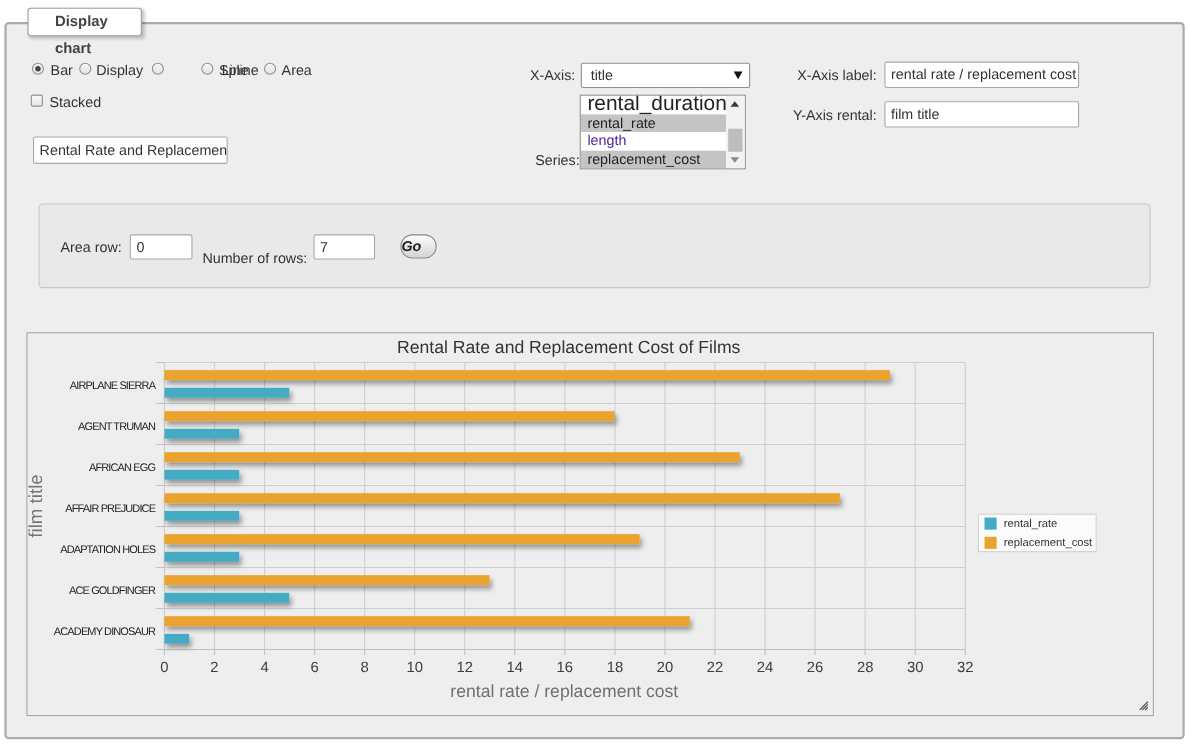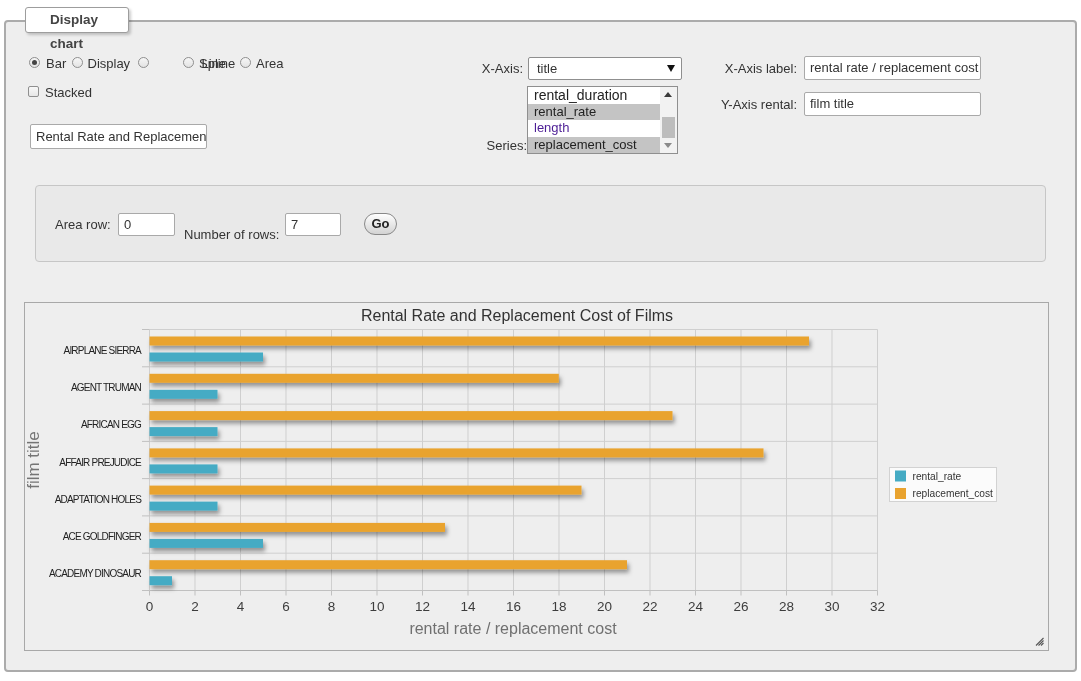--- a/index.html
+++ b/index.html
@@ -32,21 +32,21 @@
 <div class="lbl" style="left:45px; top:86px;">Stacked</div>
 
 <div class="inp" style="left:30px; top:124px; width:177px; height:25px; line-height:23px;">Rental Rate and Replacement Cost of Films</div>
 
 <div class="lbl" style="left:440px; top:61.5px; width:83px; text-align:right;">X-Axis:</div>
 <div class="inp" style="left:528px; top:57px; width:154px; height:23px; border-color:#8f8f8f; padding-left:8px;">title</div>
 <div class="abs" style="left:667px; top:65px; width:0; height:0; border-left:4.5px solid transparent; border-right:4.5px solid transparent; border-top:7px solid #111;"></div>
 
 <div class="abs" style="left:527px; top:86px; width:151px; height:68px; background:#fff; border:1px solid #8f8f8f; overflow:hidden;">
   <div style="position:absolute; left:0; top:0; width:133px;">
-    <div style="height:16.5px; font-size:14px; line-height:16.5px; padding-left:6px; color:#222;">rental_duration</div>
+    <div style="height:16.5px; font-size:19px; line-height:16.5px; padding-left:6px; color:#222;">rental_duration</div>
     <div style="height:16.5px; font-size:13px; line-height:16.5px; padding-left:6px; color:#222; background:#c4c4c4;">rental_rate</div>
     <div style="height:16.5px; font-size:13px; line-height:16.5px; padding-left:6px; color:#4c1d95;">length</div>
     <div style="height:16.5px; font-size:13px; line-height:16.5px; padding-left:6px; color:#222; background:#c4c4c4;">replacement_cost</div>
   </div>
 
   <div style="position:absolute; right:0; top:0; width:17px; height:66px; background:#f2f2f2;">
     <div style="position:absolute; left:4px; top:5px; width:0; height:0; border-left:4px solid transparent; border-right:4px solid transparent; border-bottom:5px solid #3a3a3a;"></div>
     <div style="position:absolute; left:2px; top:30px; width:13px; height:21px; background:#bdbdbd;"></div>
     <div style="position:absolute; left:4px; bottom:5px; width:0; height:0; border-left:4px solid transparent; border-right:4px solid transparent; border-top:5px solid #8a8a8a;"></div>
   </div>
@@ -56,21 +56,21 @@
 <div class="lbl" style="left:700px; top:61.5px; width:97px; text-align:right;">X-Axis label:</div>
 <div class="inp" style="left:804px; top:56px; width:177px; height:24px; line-height:22px;">rental rate / replacement cost</div>
 <div class="lbl" style="left:700px; top:97.5px; width:97px; text-align:right;">Y-Axis rental:</div>
 <div class="inp" style="left:804px; top:92px; width:177px; height:24px; line-height:22px;">film title</div>
 
 <div class="abs" style="left:35px; top:185px; width:1011px; height:77px; background:#e9e9e9; border:1px solid #c6c6c6; border-radius:4px;"></div>
 <div class="lbl" style="left:55px; top:218px;">Area row:</div>
 <div class="inp" style="left:118px; top:213px; width:57px; height:23px;">0</div>
 <div class="lbl" style="left:184px; top:228px;text-align:center;">Number of rows:</div>
 <div class="inp" style="left:285px; top:213px; width:56px; height:23px;">7</div>
-<div class="abs" style="left:364px; top:213px; width:33px; height:22px; border:1px solid #888; border-radius:11px; background:linear-gradient(#fefefe,#d3d3d3); font-size:13px; font-weight:bold; color:#222; text-align:center; line-height:20px;">Go</div>
+<div class="abs" style="left:364px; top:213px; width:33px; height:22px; border:1px solid #888; border-radius:11px; background:linear-gradient(#fefefe,#d3d3d3); font-size:13px; font-weight:bold; color:#222; line-height:20px;font-style:italic;">Go</div>
 
 <div class="abs" style="left:24px; top:302px; width:1025px; height:349px; border:1px solid #a8a8a8;">
 <svg width="1023" height="347" viewBox="0 0 1023 347" style="display:block">
   <defs>
     <filter id="sh" x="-20%" y="-40%" width="140%" height="200%">
       <feDropShadow dx="2" dy="3.5" stdDeviation="2.2" flood-color="#000" flood-opacity="0.38"></feDropShadow>
     </filter>
   </defs>
   <g stroke="#cfcfcf" stroke-width="1">
     <line x1="124.5" y1="26.5" x2="124.5" y2="287.5"></line>

